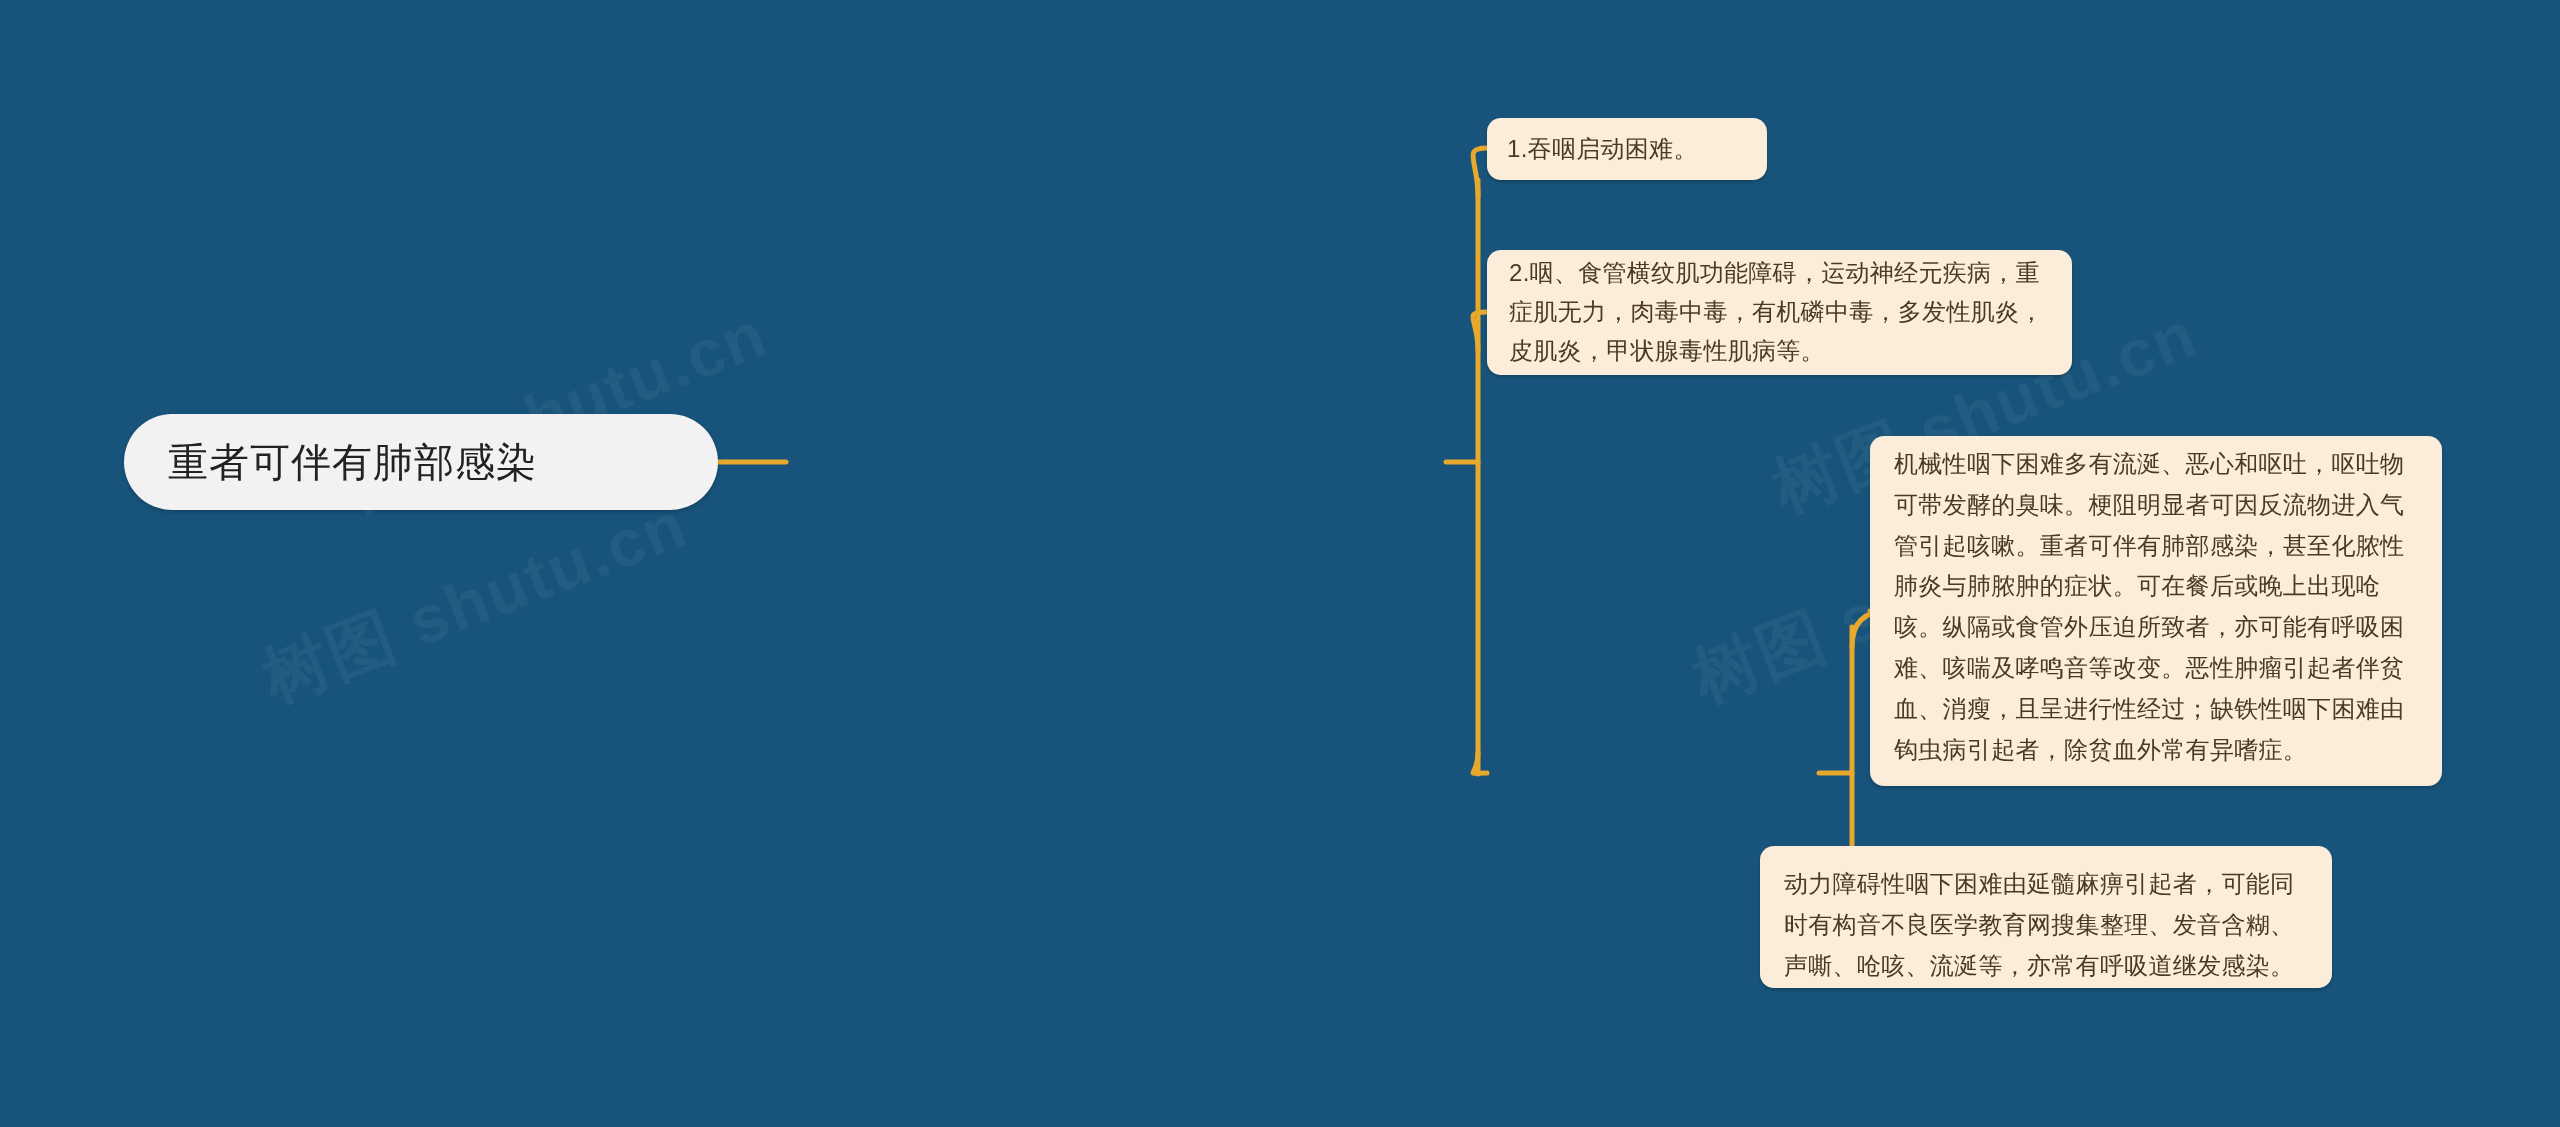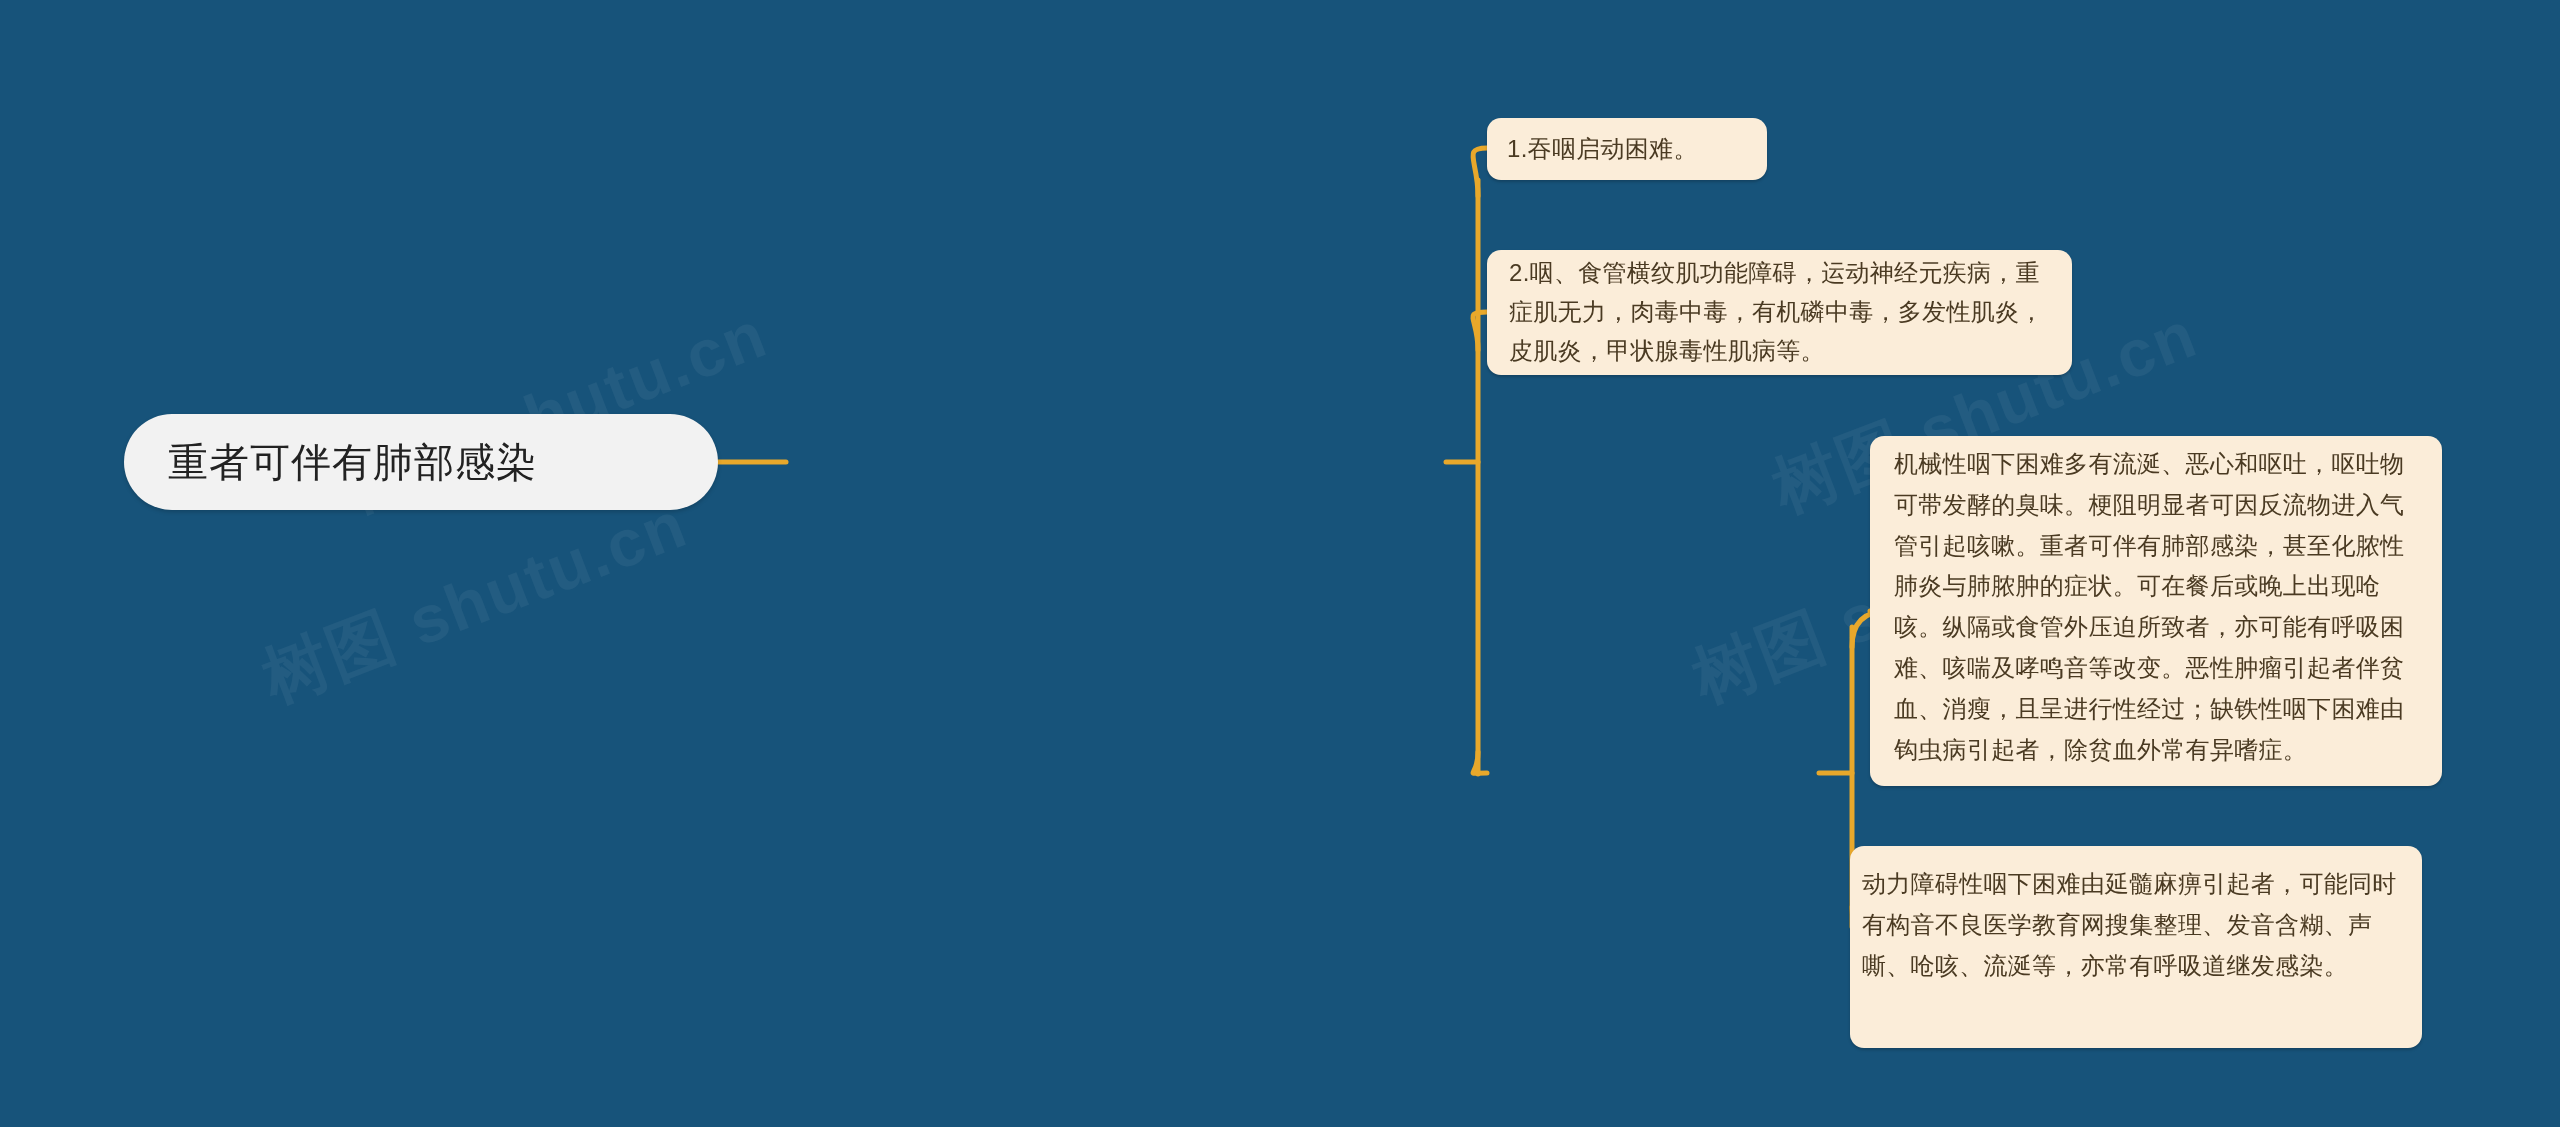--- a/index.html
+++ b/index.html
@@ -106,25 +106,25 @@
     left: 1870px;
     top: 436px;
     width: 572px;
     height: 350px;
     padding: 8px 24px;
     align-items: flex-start;
   }
   .leaf-big .txt { line-height: 1.70; }
 
   .leaf-bottom {
-    left: 1850px;
+    left: 1760px;
     top: 846px;
     width: 572px;
-    height: 202px;
-    padding: 18px 12px;
+    height: 142px;
+    padding: 18px 24px;
     align-items: flex-start;
   }
   .leaf-bottom .txt { line-height: 1.70; }
 
   .txt { display: block; width: 100%; }
 </style>
 </head>
 <body>
 
 <div id="canvas">

